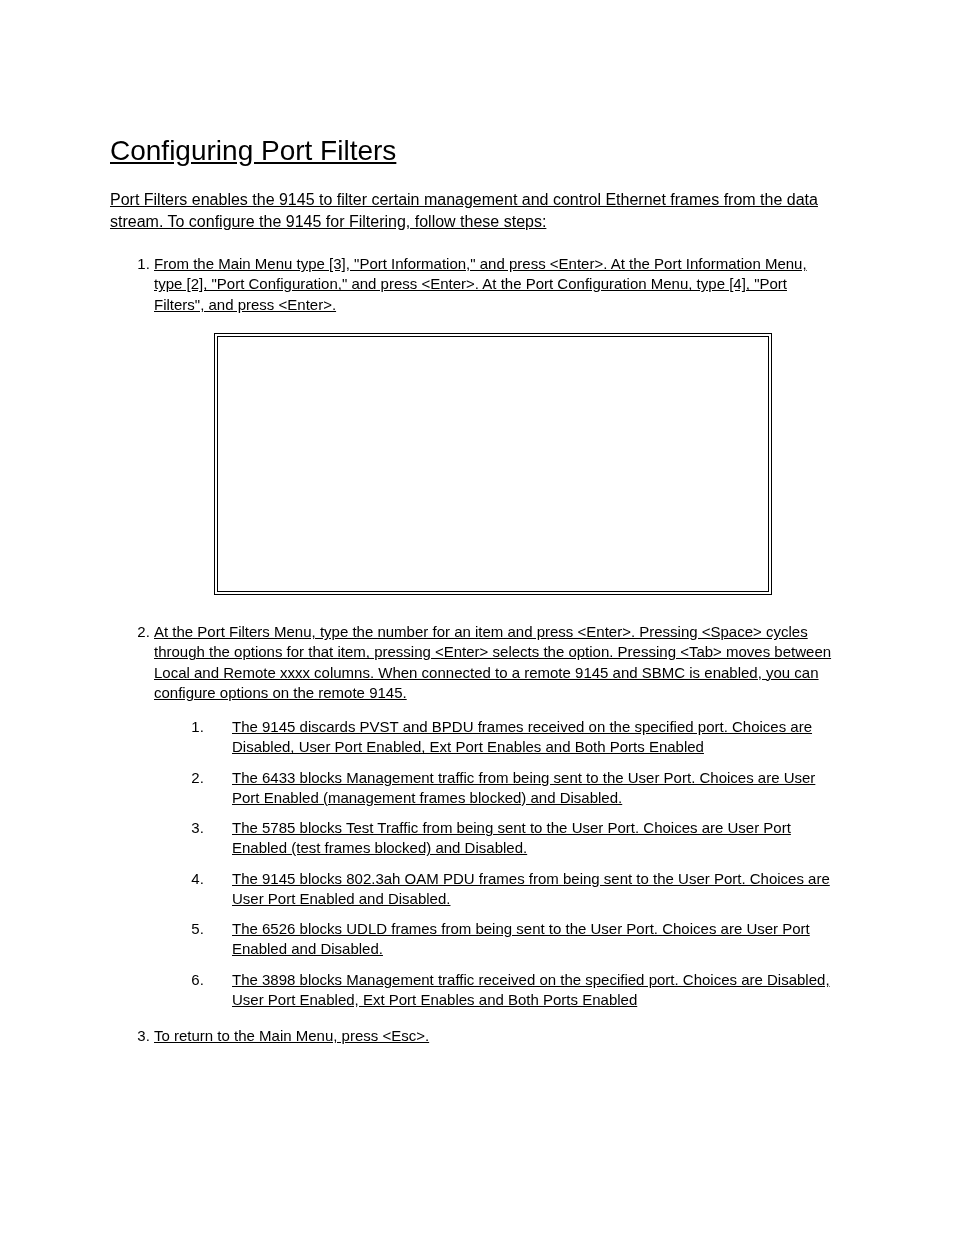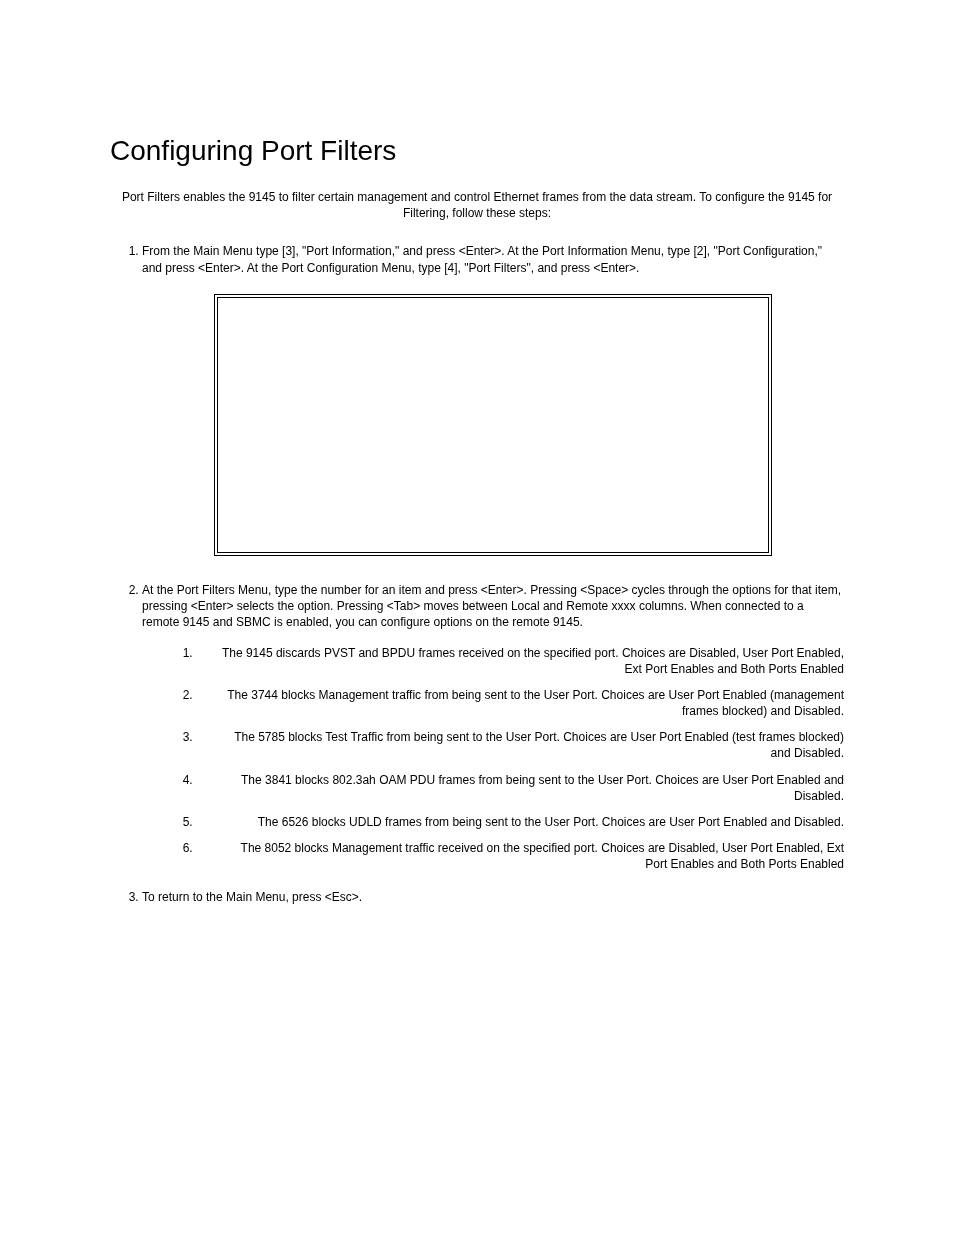--- a/index.html
+++ b/index.html
@@ -7,56 +7,55 @@
     padding: 0;
     background: #ffffff;
     font-family: Arial, Helvetica, sans-serif;
     color: #000;
   }
   .page {
     width: 954px;
     min-height: 1235px;
     box-sizing: border-box;
     padding: 135px 110px 80px 110px;
+    text-decoration: underline;
   }
   h1.title {
     font-size: 28px;
     font-weight: 400;
     margin: 0 0 22px 0;
   }
   p.intro {
-    font-size: 12px;
+    font-size: 16px;
     line-height: 1.35;
     margin: 0 0 22px 0;
-    text-align: center;
   }
   ol.main-list {
-    font-size: 12px;
+    font-size: 15px;
     line-height: 1.35;
-    margin: 0;
+    margin: 12px;
     padding-left: 32px;
   }
   ol.main-list > li {
     margin-bottom: 16px;
   }
   .framed-box-wrap {
     text-align: center;
     margin: 18px 0 22px 0;
   }
   .framed-box {
     display: inline-block;
     width: 550px;
     height: 254px;
     border: 4px double #000;
   }
   ol.sub-list {
     list-style: decimal;
     margin: 14px 0 0 0;
     padding-left: 54px;
-    text-align: right;
   }
   ol.sub-list > li {
     margin-bottom: 10px;
   }
   .sub-body {
     display: block;
     margin-left: 24px;
     margin-top: 2px;
   }
 </style>
@@ -76,33 +75,33 @@
         <div class="framed-box"></div>
       </div>
     </li>
     <li>
       <span>At the Port Filters Menu, type the number for an item and press &lt;Enter&gt;.  Pressing &lt;Space&gt; cycles through the options for that item, pressing &lt;Enter&gt; selects the option.  Pressing &lt;Tab&gt; moves between Local and Remote xxxx columns.  When connected to a remote 9145 and SBMC is enabled, you can configure options on the remote 9145.</span>
       <ol class="sub-list">
         <li>
           <span class="sub-body">The 9145 discards PVST and BPDU frames received on the specified port. Choices are Disabled, User Port Enabled, Ext Port Enables and Both Ports Enabled</span>
         </li>
         <li>
-          <span class="sub-body">The 3744 blocks Management traffic from being sent to the User Port.  Choices are User Port Enabled (management frames blocked) and Disabled.</span>
+          <span class="sub-body">The 6433 blocks Management traffic from being sent to the User Port.  Choices are User Port Enabled (management frames blocked) and Disabled.</span>
         </li>
         <li>
           <span class="sub-body">The 5785 blocks Test Traffic from being sent to the User Port.  Choices are User Port Enabled (test frames blocked) and Disabled.</span>
         </li>
         <li>
-          <span class="sub-body">The 3841 blocks 802.3ah OAM PDU frames from being sent to the User Port.  Choices are User Port Enabled and Disabled.</span>
+          <span class="sub-body">The 9145 blocks 802.3ah OAM PDU frames from being sent to the User Port.  Choices are User Port Enabled and Disabled.</span>
         </li>
         <li>
           <span class="sub-body">The 6526 blocks UDLD frames from being sent to the User Port.  Choices are User Port Enabled and Disabled.</span>
         </li>
         <li>
-          <span class="sub-body">The 8052 blocks Management traffic received on the specified port. Choices are Disabled, User Port Enabled, Ext Port Enables and Both Ports Enabled</span>
+          <span class="sub-body">The 3898 blocks Management traffic received on the specified port. Choices are Disabled, User Port Enabled, Ext Port Enables and Both Ports Enabled</span>
         </li>
       </ol>
     </li>
     <li>
       <span>To return to the Main Menu, press &lt;Esc&gt;.</span>
     </li>
   </ol>
 
 </div>
 

